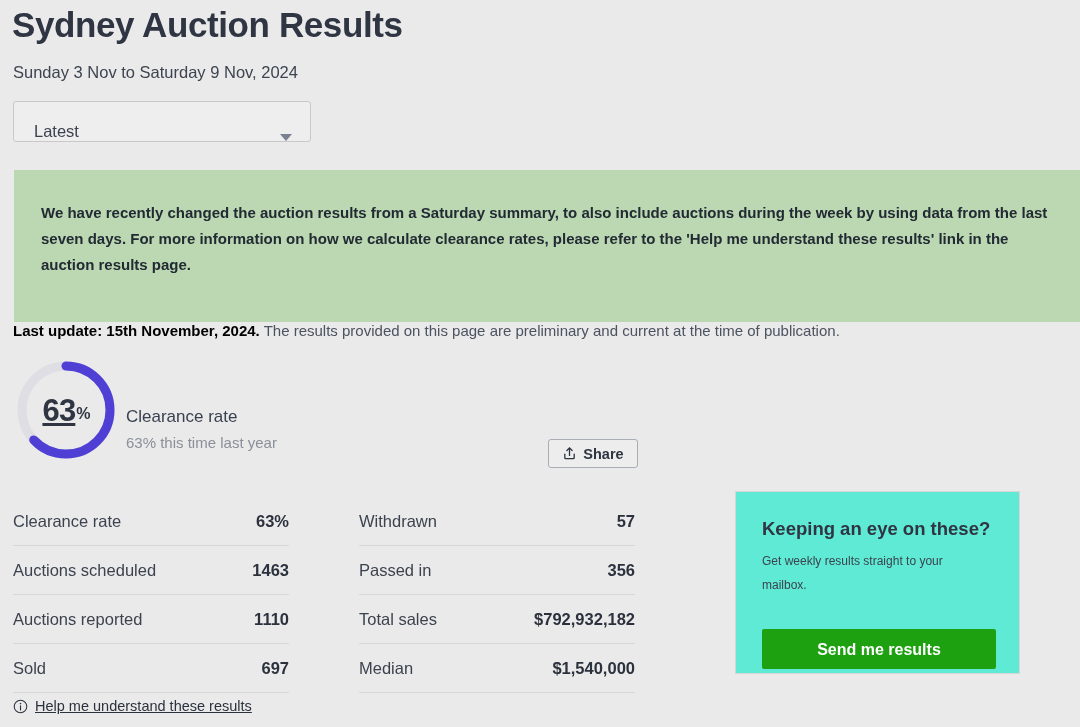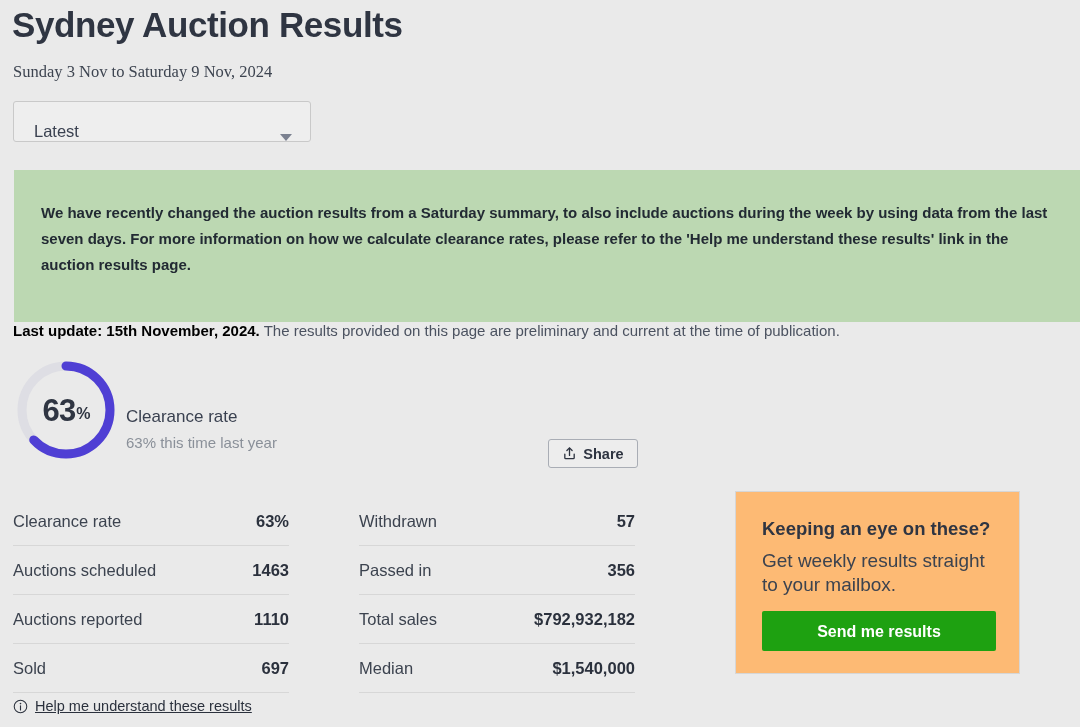--- a/index.html
+++ b/index.html
@@ -36,21 +36,20 @@
     line-height: 46px;
     margin: 0;
   }
   .date-range {
     position: absolute;
     left: 13px;
     top: 61px;
     font-size: 16.5px;
     color: #3d4450;
     line-height: 22px;
-    font-family: Liberation Serif, serif;
   }
 
   
   .period-select {
     position: absolute;
     left: 13px;
     top: 101px;
     width: 298px;
     height: 41px;
     background: #eeeeee;
@@ -138,20 +137,21 @@
     display: flex;
     align-items: center;
     justify-content: center;
   }
   .donut-value {
     font-size: 31px;
     font-weight: bold;
     color: #2f3542;
     letter-spacing: -0.8px;
     line-height: 1;
+    text-decoration: underline;
   }
   .donut-pct {
     font-size: 16px;
     font-weight: bold;
     color: #2f3542;
     line-height: 1;
     position: relative;
     top: 4px;
     left: 1px;
   }
@@ -241,36 +241,36 @@
     text-decoration: underline;
   }
 
   
   .news-card {
     position: absolute;
     left: 735px;
     top: 491px;
     width: 285px;
     height: 183px;
-    background: #fdba74;
+    background: #5eead4;
     border: 1px solid #d6d6d6;
     padding: 25px 25px 0 26px;
   }
   .news-title {
     font-size: 18.5px;
     font-weight: bold;
     color: #2f3542;
     line-height: 24px;
     margin: 0 0 8px 0;
   }
   .news-sub {
-    font-size: 19px;
+    font-size: 12px;
     color: #3c434f;
     line-height: 24px;
-    margin: 0 0 14px 0;
+    margin: 0 0 32px 0;
     max-width: 225px;
   }
   .news-btn {
     display: block;
     width: 234px;
     height: 40px;
     background: #1ea111;
     border: none;
     border-radius: 2px;
     color: #ffffff;

